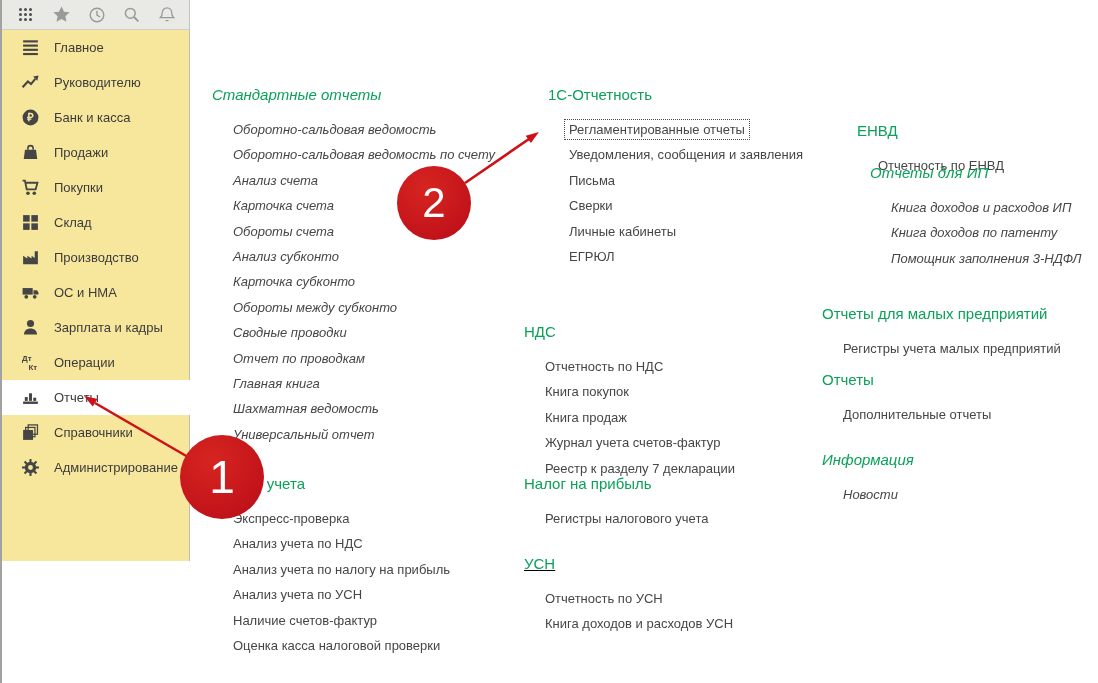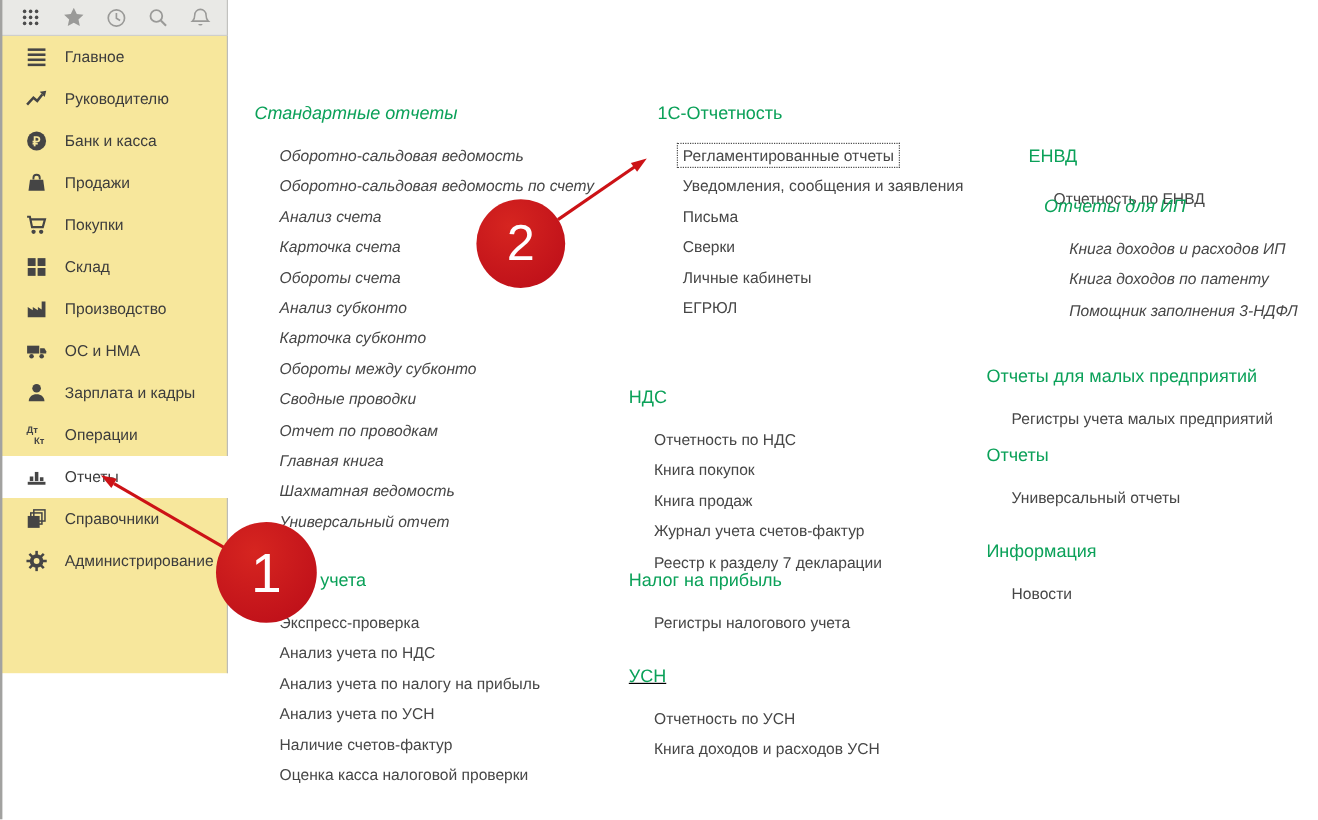--- a/index.html
+++ b/index.html
@@ -316,24 +316,24 @@
     </div>
     <div class="section" data-name="menu-section" style="left: 822px; top: 294px; margin-top: 11px;">
       <h2 class="sec-title" data-name="section-title">Отчеты для малых предприятий</h2>
       <ul class="sec-list" data-name="section-list">
         <li class="item" data-name="menu-item"><span class="item-label" data-name="menu-item-label">Регистры учета малых предприятий</span></li>
       </ul>
     </div>
     <div class="section" data-name="menu-section" style="left: 822px; top: 371px;">
       <h2 class="sec-title" data-name="section-title">Отчеты</h2>
       <ul class="sec-list" data-name="section-list">
-        <li class="item" data-name="menu-item"><span class="item-label" data-name="menu-item-label">Универсальный отчеты</span></li>
-      </ul>
-    </div>
-    <div class="section" data-name="menu-section" style="left: 822px; top: 451px;">
+        <li class="item" data-name="menu-item"><span class="item-label" data-name="menu-item-label">Дополнительные отчеты</span></li>
+      </ul>
+    </div>
+    <div class="section" data-name="menu-section" style="left: 822px; top: 451px; font-style: italic;">
       <h2 class="sec-title" data-name="section-title">Информация</h2>
       <ul class="sec-list" data-name="section-list">
         <li class="item" data-name="menu-item"><span class="item-label" data-name="menu-item-label">Новости</span></li>
       </ul>
     </div>
   </main>
 
 <svg class="overlay" data-name="callout-arrows-overlay" viewBox="0 0 1098 683">
   <g data-name="callout-arrow-1">
     <line x1="95" y1="403" x2="188" y2="457" stroke="#cc1216" stroke-width="2.6"></line>

